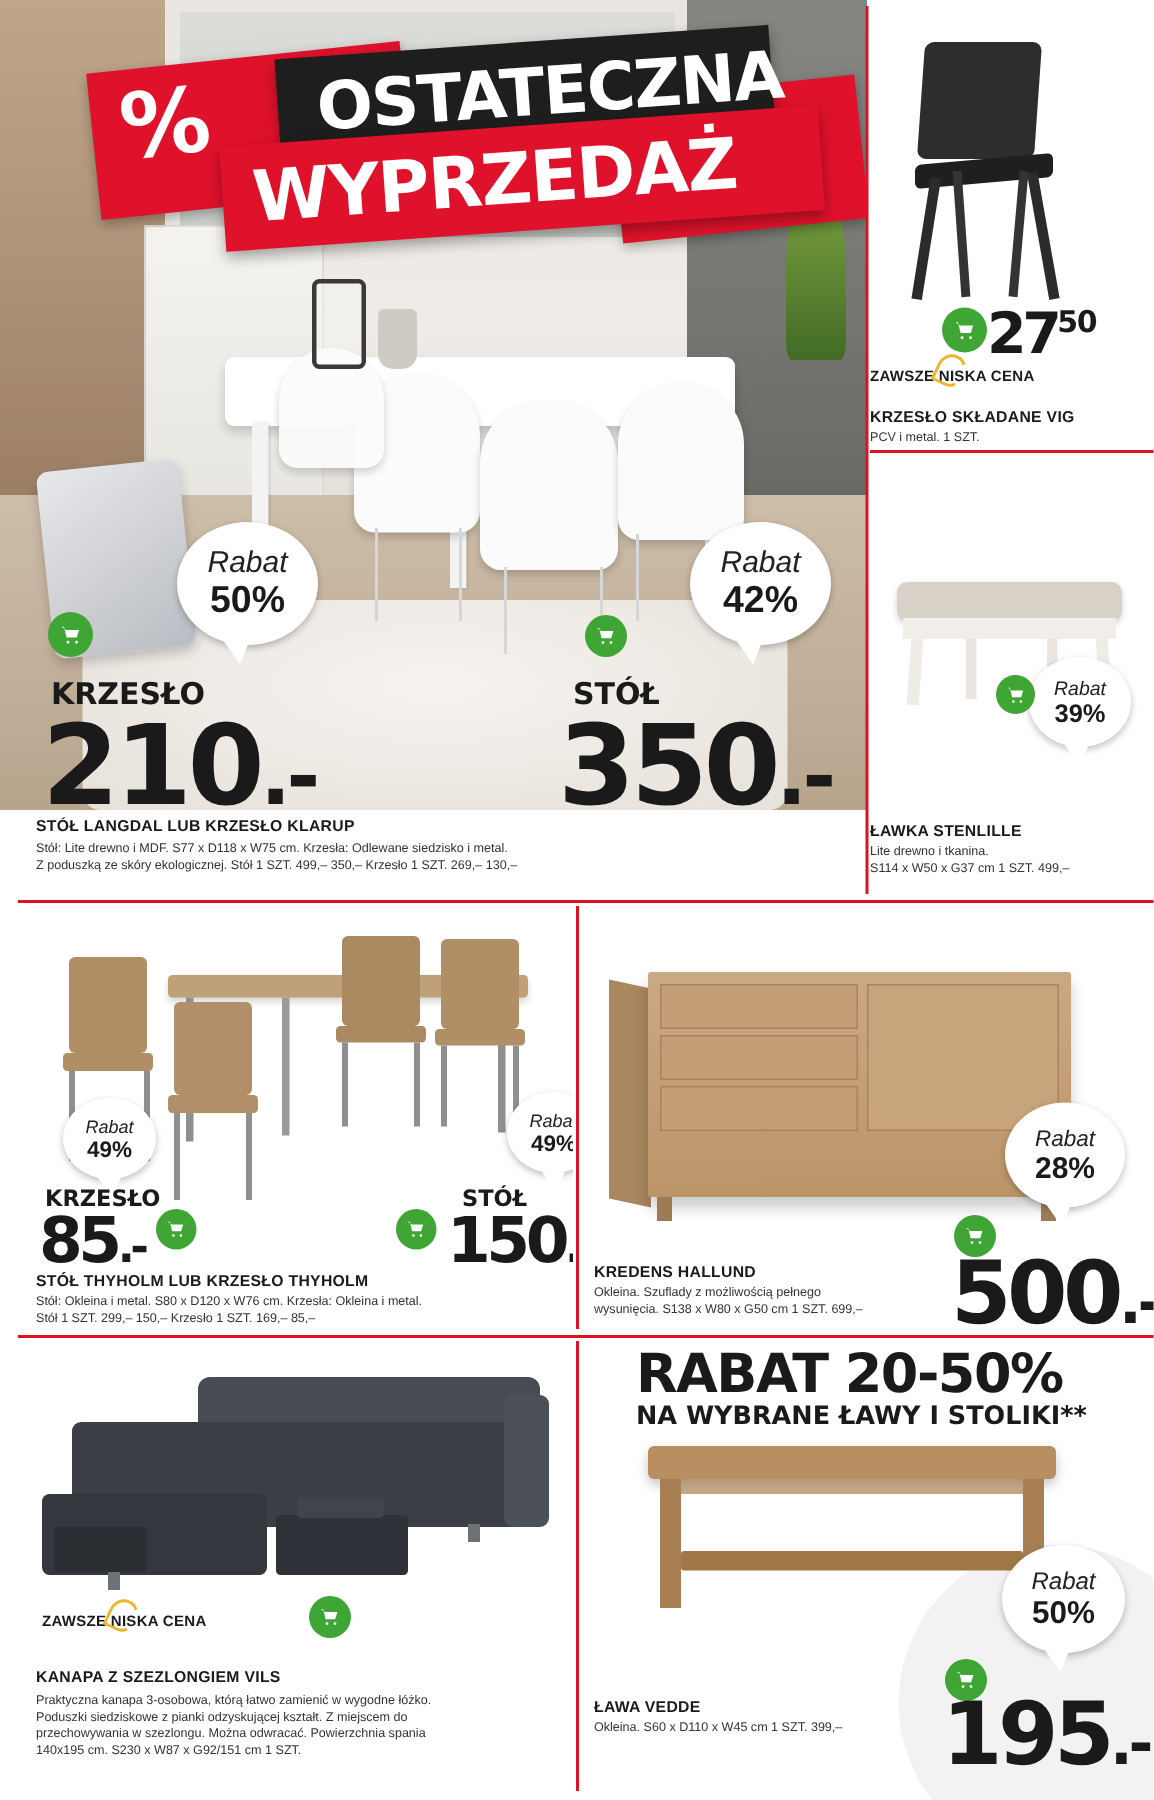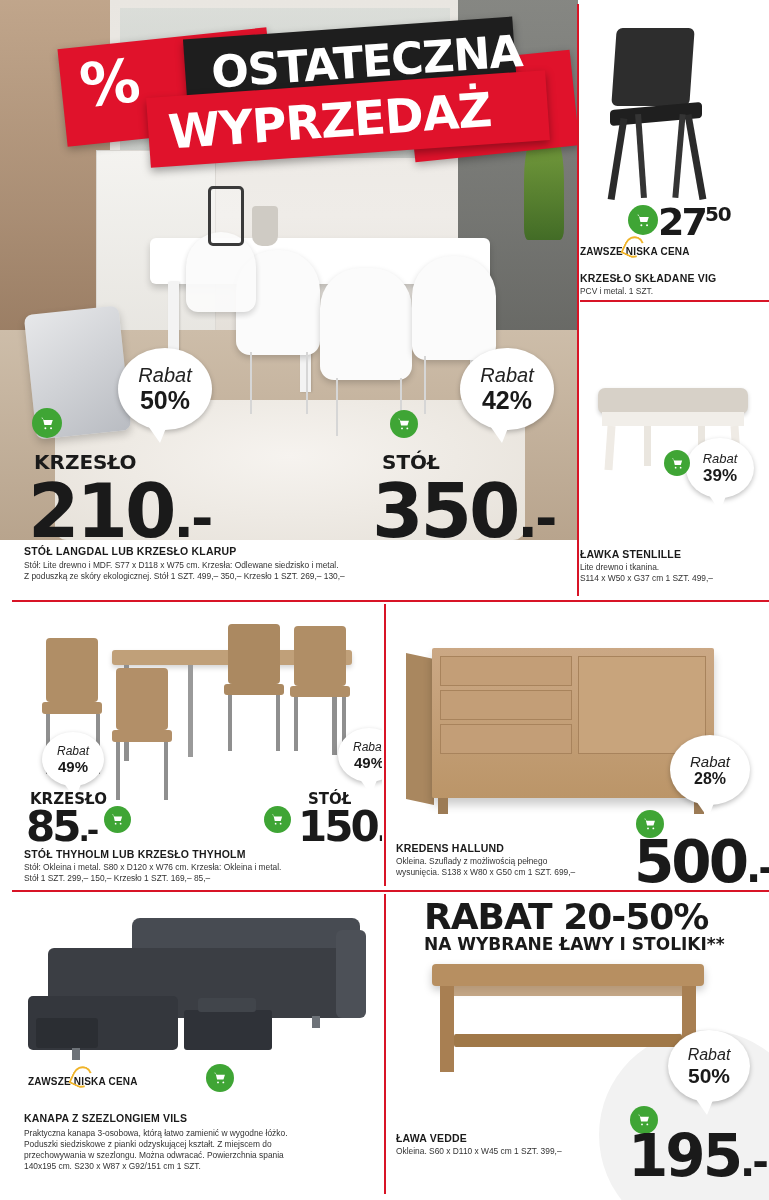--- a/index.html
+++ b/index.html
@@ -360,21 +360,21 @@
       <div style="position:absolute;left:52px;top:36px;width:132px;height:30px;background:#c39e77;border:1px solid #a8835c;"></div>
       <div style="position:absolute;left:52px;top:70px;width:132px;height:30px;background:#c39e77;border:1px solid #a8835c;"></div>
       <div style="position:absolute;left:52px;top:104px;width:132px;height:30px;background:#c39e77;border:1px solid #a8835c;"></div>
       <div style="position:absolute;left:190px;top:36px;width:128px;height:98px;background:#c8a47c;border:1px solid #a8835c;"></div>
       <div style="position:absolute;left:50px;top:178px;width:10px;height:16px;background:#9c7b55;"></div>
       <div style="position:absolute;left:306px;top:178px;width:10px;height:16px;background:#9c7b55;"></div>
     </div>
 
     <div class="bubble" style="left:282px;top:125px;width:80px;height:70px;">
       <div class="lab" style="font-size:15px;color:#222;">Rabat</div>
-      <div class="val" style="font-size:16px;margin-top:2px;text-align:right;">28%</div>
+      <div class="val" style="font-size:20px;margin-top:2px;text-align:right;">28%</div>
     </div>
 
     <div class="cart" style="left:248px;top:200px;width:28px;height:28px;">
       <svg width="16" height="16" viewBox="0 0 24 24" fill="#fff">
           <path d="M3 4h2.2l2.4 10.2h9.6l2.2-7.2H7.2M9 20a1.4 1.4 0 1 0 0-2.8A1.4 1.4 0 0 0 9 20Zm8 0a1.4 1.4 0 1 0 0-2.8 1.4 1.4 0 0 0 0 2.8Z"></path>
         </svg>
     </div>
     <div class="bigprice" style="left:246px;top:218px;font-size:58px;">
       <span>500</span><span style="font-size:40px;">.-</span>
     </div>

